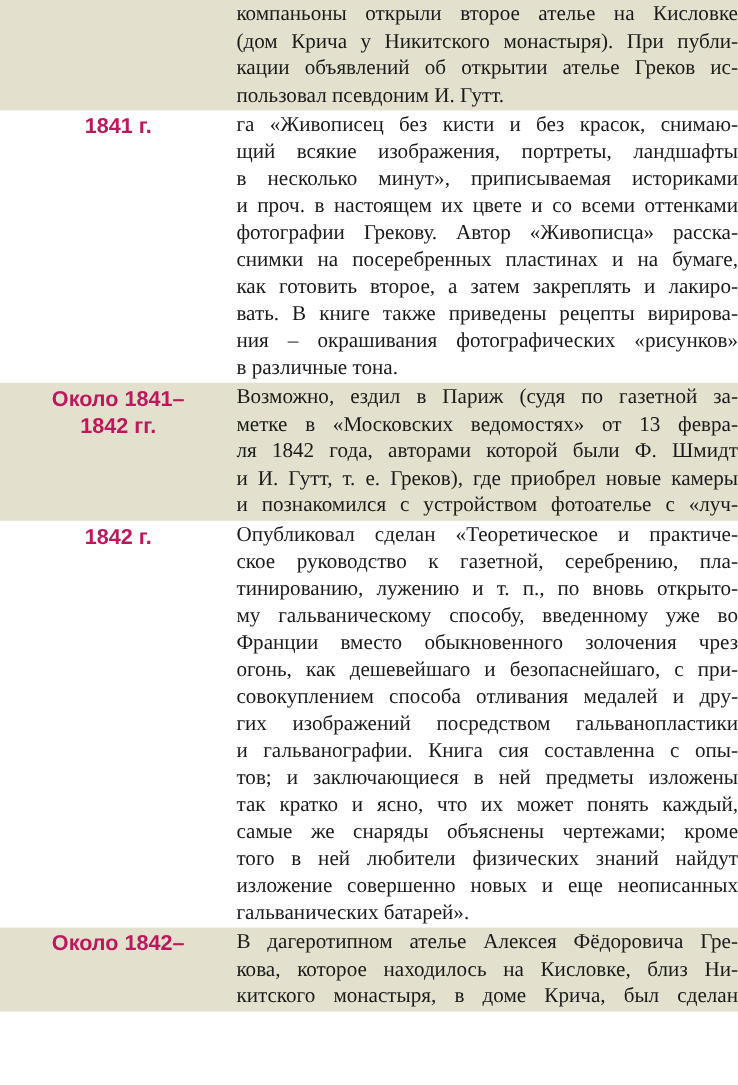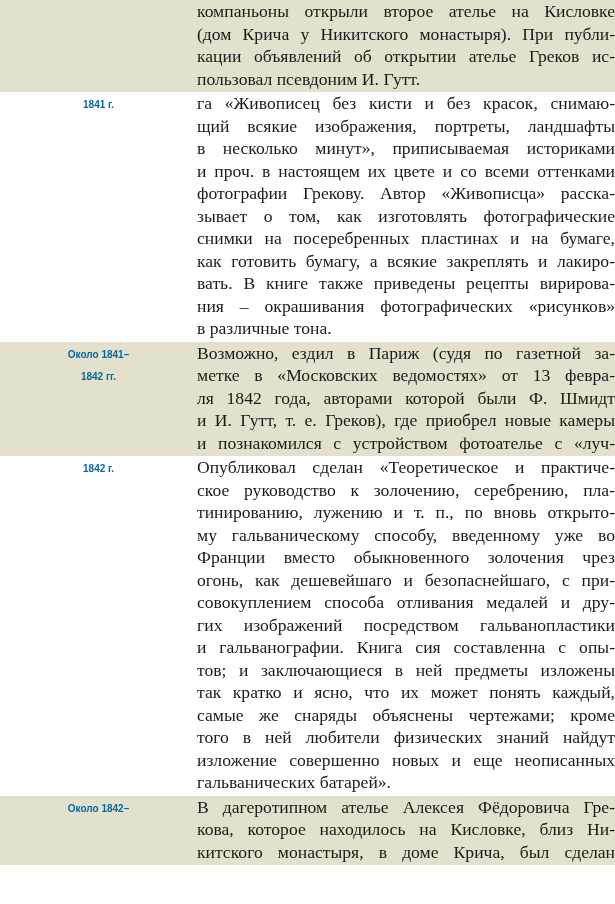--- a/index.html
+++ b/index.html
@@ -14,23 +14,23 @@
     box-sizing: border-box;
   }
   .row.shaded { background: #e3e0cd; }
   .date {
     width: 197px;
     box-sizing: border-box;
     padding: 2px 30px 0 0;
     text-align: center;
     font-family: "Liberation Sans", sans-serif;
     font-weight: bold;
-    font-size: 10px;
+    font-size: 18px;
     line-height: 22.5px;
-    color: #0369a1;
+    color: #be185d;
     flex: none;
   }
   .date span { display: block; padding-left: 30px; }
   .text {
     width: 418px;
     box-sizing: border-box;
     padding: 0 0 2px 0;
     font-family: "Liberation Serif", serif;
     font-size: 17.6px;
     line-height: 22.5px;
@@ -56,23 +56,22 @@
     <div class="row">
       <div class="date">
         <span>1841 г.</span>
       </div>
       <div class="text">
         <span class="ln">га «Живописец без кисти и без красок, снимаю-</span>
         <span class="ln">щий всякие изображения, портреты, ландшафты</span>
         <span class="ln">в несколько минут», приписываемая историками</span>
         <span class="ln">и проч. в настоящем их цвете и со всеми оттенками</span>
         <span class="ln">фотографии Грекову. Автор «Живописца» расска-</span>
-        <span class="ln">зывает о том, как изготовлять фотографические</span>
         <span class="ln">снимки на посеребренных пластинах и на бумаге,</span>
-        <span class="ln">как готовить бумагу, а всякие закреплять и лакиро-</span>
+        <span class="ln">как готовить второе, а затем закреплять и лакиро-</span>
         <span class="ln">вать. В книге также приведены рецепты вирирова-</span>
         <span class="ln">ния – окрашивания фотографических «рисунков»</span>
         <span class="ln last">в различные тона.</span>
       </div>
     </div>
     <div class="row shaded">
       <div class="date">
         <span>Около 1841–</span>
         <span>1842 гг.</span>
       </div>
@@ -83,21 +82,21 @@
         <span class="ln">и И. Гутт, т. е. Греков), где приобрел новые камеры</span>
         <span class="ln">и познакомился с устройством фотоателье с «луч-</span>
       </div>
     </div>
     <div class="row">
       <div class="date">
         <span>1842 г.</span>
       </div>
       <div class="text">
         <span class="ln">Опубликовал сделан «Теоретическое и практиче-</span>
-        <span class="ln">ское руководство к золочению, серебрению, пла-</span>
+        <span class="ln">ское руководство к газетной, серебрению, пла-</span>
         <span class="ln">тинированию, лужению и т. п., по вновь открыто-</span>
         <span class="ln">му гальваническому способу, введенному уже во</span>
         <span class="ln">Франции вместо обыкновенного золочения чрез</span>
         <span class="ln">огонь, как дешевейшаго и безопаснейшаго, с при-</span>
         <span class="ln">совокуплением способа отливания медалей и дру-</span>
         <span class="ln">гих изображений посредством гальванопластики</span>
         <span class="ln">и гальванографии. Книга сия составленна с опы-</span>
         <span class="ln">тов; и заключающиеся в ней предметы изложены</span>
         <span class="ln">так кратко и ясно, что их может понять каждый,</span>
         <span class="ln">самые же снаряды объяснены чертежами; кроме</span>

